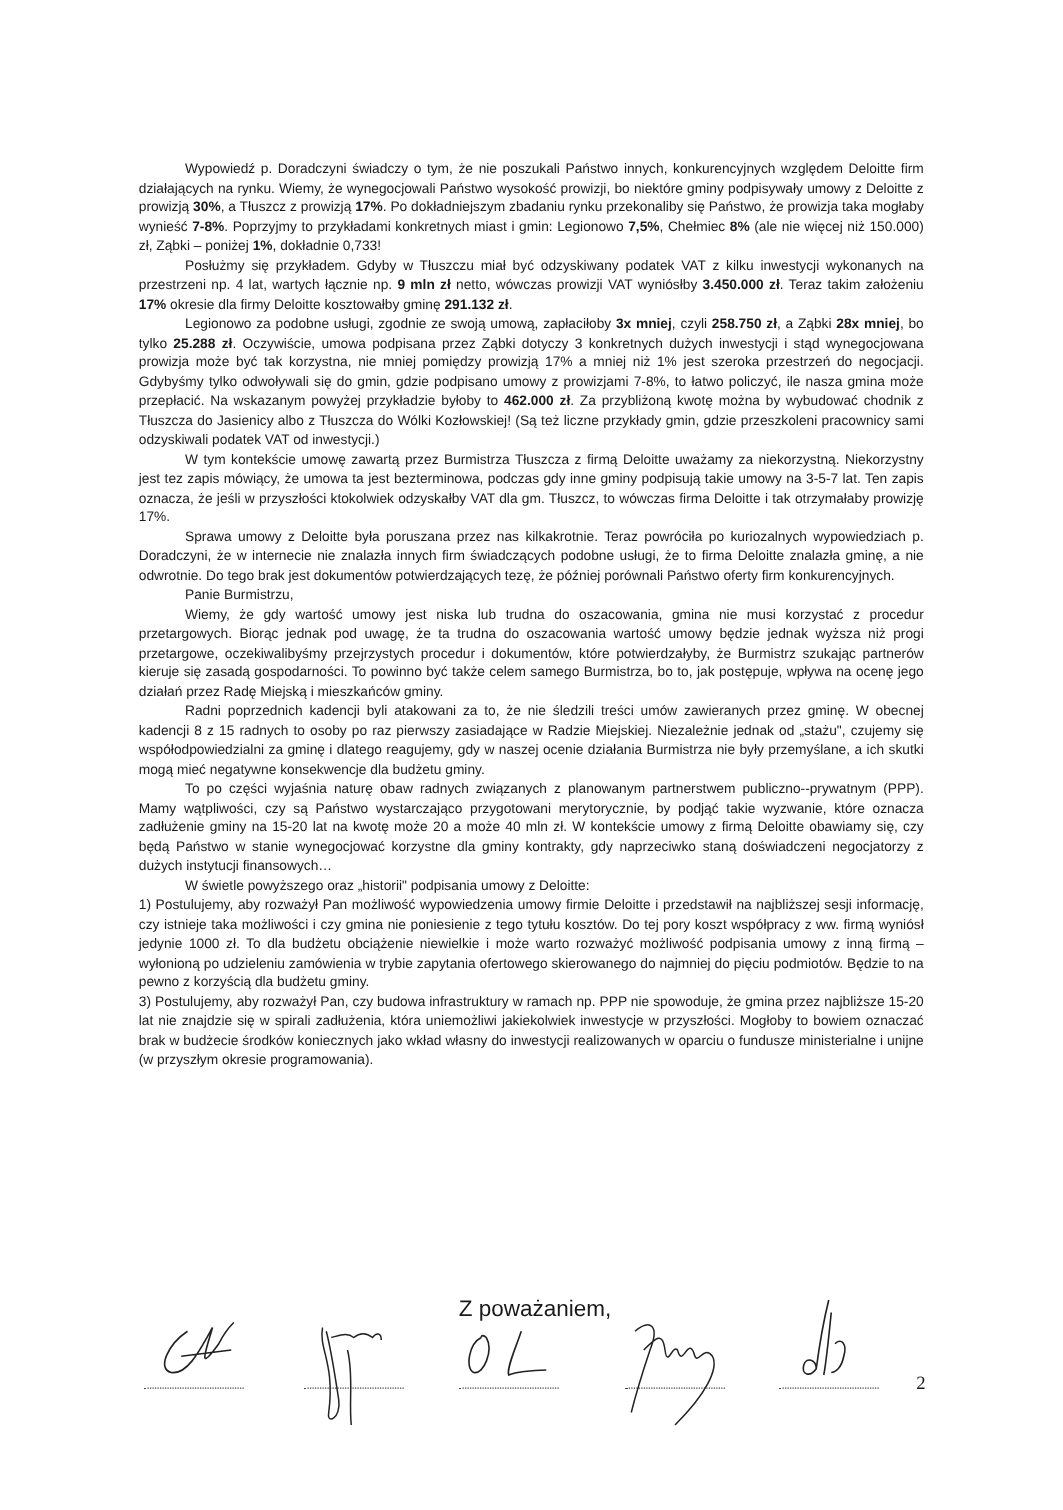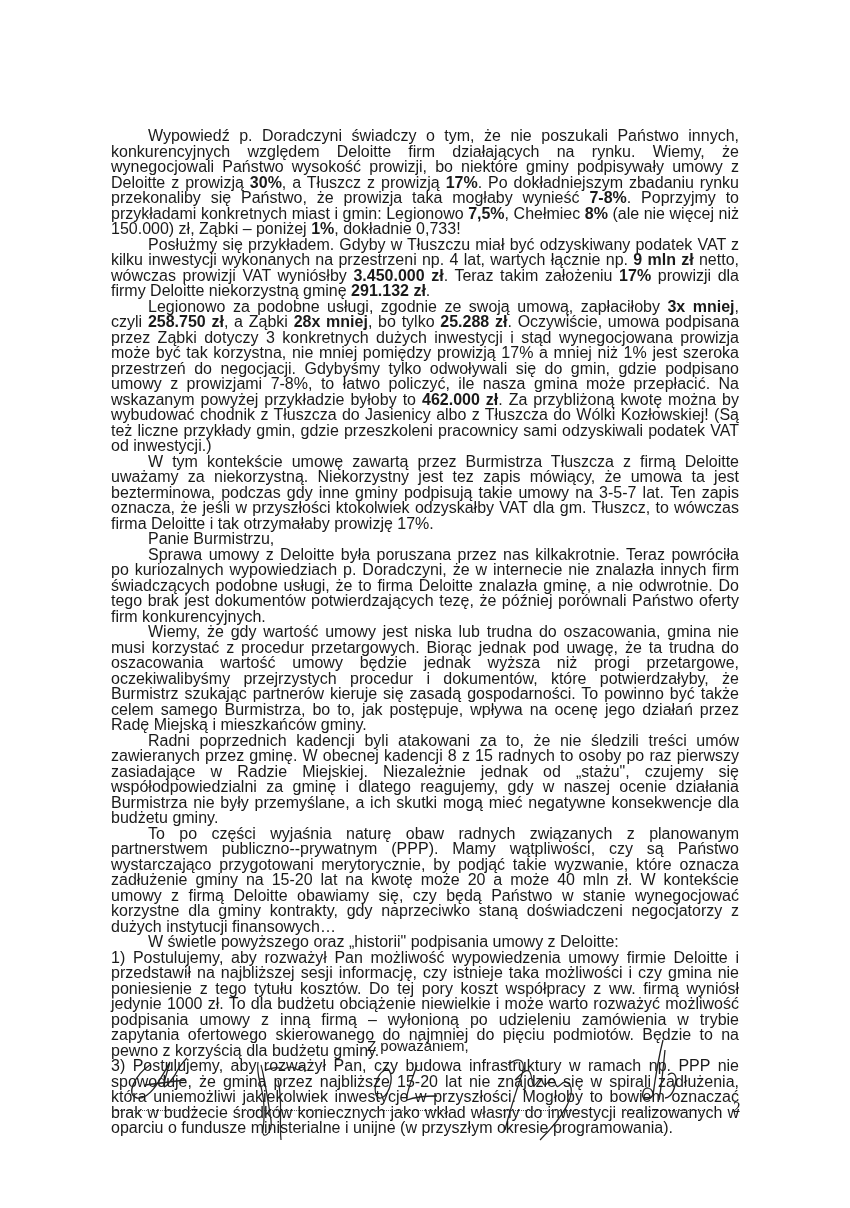--- a/index.html
+++ b/index.html
@@ -1,55 +1,55 @@
 <!DOCTYPE html>
 <html><head>
 <meta charset="utf-8">
 <style>
   html, body { margin: 0; padding: 0; background: #ffffff; }
   body { width: 850px; height: 1208px; position: relative; overflow: hidden; }
   .page {
     position: absolute; left: 111px; top: 128px; width: 628px;
     font-family: "Liberation Sans", sans-serif;
-    font-size: 16px; line-height: 15.5px; color: #1a1a1a;
+    font-size: 11px; line-height: 15.5px; color: #1a1a1a;
     text-align: justify;
   }
   .page p { margin: 0; }
   .indent { text-indent: 37px; }
   b { font-weight: bold; }
   .closing {
     position: absolute; left: 367px; top: 1037px;
-    font-family: "Liberation Sans", sans-serif; font-size: 15px; color: #1a1a1a;
+    font-family: "Liberation Sans", sans-serif; font-size: 18px; color: #1a1a1a;
   }
   .sig {
     position: absolute; top: 1060px; width: 80px; height: 50px;
     border-bottom: 1.5px dotted #444;
   }
   .sig svg { position: absolute; left: 0; top: -20px; overflow: visible; }
   .page-number {
     position: absolute; left: 733px; top: 1099px;
     font-family: "Liberation Serif", serif; font-size: 15px; color: #1a1a1a;
   }
 </style>
 </head>
 <body>
 
 <div class="page">
   <p class="indent">
     <span>Wypowiedź p. Doradczyni świadczy o tym, że nie poszukali Państwo innych, konkurencyjnych względem Deloitte firm działających na rynku. Wiemy, że wynegocjowali Państwo wysokość prowizji, bo niektóre gminy podpisywały umowy z Deloitte z prowizją </span><b>30%</b><span>, a Tłuszcz z prowizją </span><b>17%</b><span>. Po dokładniejszym zbadaniu rynku przekonaliby się Państwo, że prowizja taka mogłaby wynieść </span><b>7-8%</b><span>. Poprzyjmy to przykładami konkretnych miast i gmin: Legionowo </span><b>7,5%</b><span>, Chełmiec </span><b>8%</b><span> (ale nie więcej niż 150.000) zł, Ząbki – poniżej </span><b>1%</b><span>, dokładnie 0,733!</span>
   </p>
   <p class="indent">
-    <span>Posłużmy się przykładem. Gdyby w Tłuszczu miał być odzyskiwany podatek VAT z kilku inwestycji wykonanych na przestrzeni np. 4 lat, wartych łącznie np. </span><b>9 mln zł</b><span> netto, wówczas prowizji VAT wyniósłby </span><b>3.450.000 zł</b><span>. Teraz takim założeniu </span><b>17%</b><span> prowizji dla firmy Deloitte niekorzystną gminę </span><b>291.132 zł</b><span>.</span>
+    <span>Posłużmy się przykładem. Gdyby w Tłuszczu miał być odzyskiwany podatek VAT z kilku inwestycji wykonanych na przestrzeni np. 4 lat, wartych łącznie np. </span><b>9 mln zł</b><span> netto, wówczas prowizji VAT wyniósłby </span><b>3.450.000 zł</b><span>. Teraz takim założeniu </span><b>17%</b><span> okresie dla firmy Deloitte kosztowałby gminę </span><b>291.132 zł</b><span>.</span>
   </p>
   <p class="indent">
     <span>Legionowo za podobne usługi, zgodnie ze swoją umową, zapłaciłoby </span><b>3x mniej</b><span>, czyli </span><b>258.750 zł</b><span>, a Ząbki </span><b>28x mniej</b><span>, bo tylko </span><b>25.288 zł</b><span>. Oczywiście, umowa podpisana przez Ząbki dotyczy 3 konkretnych dużych inwestycji i stąd wynegocjowana prowizja może być tak korzystna, nie mniej pomiędzy prowizją 17% a mniej niż 1% jest szeroka przestrzeń do negocjacji. Gdybyśmy tylko odwoływali się do gmin, gdzie podpisano umowy z prowizjami 7-8%, to łatwo policzyć, ile nasza gmina może przepłacić. Na wskazanym powyżej przykładzie byłoby to </span><b>462.000 zł</b><span>. Za przybliżoną kwotę można by wybudować chodnik z Tłuszcza do Jasienicy albo z Tłuszcza do Wólki Kozłowskiej! (Są też liczne przykłady gmin, gdzie przeszkoleni pracownicy sami odzyskiwali podatek VAT od inwestycji.)</span>
   </p>
   <p class="indent">W tym kontekście umowę zawartą przez Burmistrza Tłuszcza z firmą Deloitte uważamy za niekorzystną. Niekorzystny jest tez zapis mówiący, że umowa ta jest bezterminowa, podczas gdy inne gminy podpisują takie umowy na 3-5-7 lat. Ten zapis oznacza, że jeśli w przyszłości ktokolwiek odzyskałby VAT dla gm. Tłuszcz, to wówczas firma Deloitte i tak otrzymałaby prowizję 17%.</p>
+  <p class="indent">Sprawa umowy z Deloitte była poruszana przez nas kilkakrotnie. Teraz powróciła po kuriozalnych wypowiedziach p. Doradczyni, że w internecie nie znalazła innych firm świadczących podobne usługi, że to firma Deloitte znalazła gminę, a nie odwrotnie. Do tego brak jest dokumentów potwierdzających tezę, że później porównali Państwo oferty firm konkurencyjnych.</p>
   <p class="indent">Panie Burmistrzu,</p>
-  <p class="indent">Sprawa umowy z Deloitte była poruszana przez nas kilkakrotnie. Teraz powróciła po kuriozalnych wypowiedziach p. Doradczyni, że w internecie nie znalazła innych firm świadczących podobne usługi, że to firma Deloitte znalazła gminę, a nie odwrotnie. Do tego brak jest dokumentów potwierdzających tezę, że później porównali Państwo oferty firm konkurencyjnych.</p>
   <p class="indent">Wiemy, że gdy wartość umowy jest niska lub trudna do oszacowania, gmina nie musi korzystać z procedur przetargowych. Biorąc jednak pod uwagę, że ta trudna do oszacowania wartość umowy będzie jednak wyższa niż progi przetargowe, oczekiwalibyśmy przejrzystych procedur i dokumentów, które potwierdzałyby, że Burmistrz szukając partnerów kieruje się zasadą gospodarności. To powinno być także celem samego Burmistrza, bo to, jak postępuje, wpływa na ocenę jego działań przez Radę Miejską i mieszkańców gminy.</p>
   <p class="indent">Radni poprzednich kadencji byli atakowani za to, że nie śledzili treści umów zawieranych przez gminę. W obecnej kadencji 8 z 15 radnych to osoby po raz pierwszy zasiadające w Radzie Miejskiej. Niezależnie jednak od „stażu", czujemy się współodpowiedzialni za gminę i dlatego reagujemy, gdy w naszej ocenie działania Burmistrza nie były przemyślane, a ich skutki mogą mieć negatywne konsekwencje dla budżetu gminy.</p>
   <p class="indent">To po części wyjaśnia naturę obaw radnych związanych z planowanym partnerstwem publiczno--prywatnym (PPP). Mamy wątpliwości, czy są Państwo wystarczająco przygotowani merytorycznie, by podjąć takie wyzwanie, które oznacza zadłużenie gminy na 15-20 lat na kwotę może 20 a może 40 mln zł. W kontekście umowy z firmą Deloitte obawiamy się, czy będą Państwo w stanie wynegocjować korzystne dla gminy kontrakty, gdy naprzeciwko staną doświadczeni negocjatorzy z dużych instytucji finansowych…</p>
   <p class="indent">W świetle powyższego oraz „historii" podpisania umowy z Deloitte:</p>
   <p>1) Postulujemy, aby rozważył Pan możliwość wypowiedzenia umowy firmie Deloitte i przedstawił na najbliższej sesji informację, czy istnieje taka możliwości i czy gmina nie poniesienie z tego tytułu kosztów. Do tej pory koszt współpracy z ww. firmą wyniósł jedynie 1000 zł. To dla budżetu obciążenie niewielkie i może warto rozważyć możliwość podpisania umowy z inną firmą – wyłonioną po udzieleniu zamówienia w trybie zapytania ofertowego skierowanego do najmniej do pięciu podmiotów. Będzie to na pewno z korzyścią dla budżetu gminy.</p>
   <p>3) Postulujemy, aby rozważył Pan, czy budowa infrastruktury w ramach np. PPP nie spowoduje, że gmina przez najbliższe 15-20 lat nie znajdzie się w spirali zadłużenia, która uniemożliwi jakiekolwiek inwestycje w przyszłości. Mogłoby to bowiem oznaczać brak w budżecie środków koniecznych jako wkład własny do inwestycji realizowanych w oparciu o fundusze ministerialne i unijne (w przyszłym okresie programowania).</p>
 </div>
 
 <div class="closing">Z poważaniem,</div>
 

